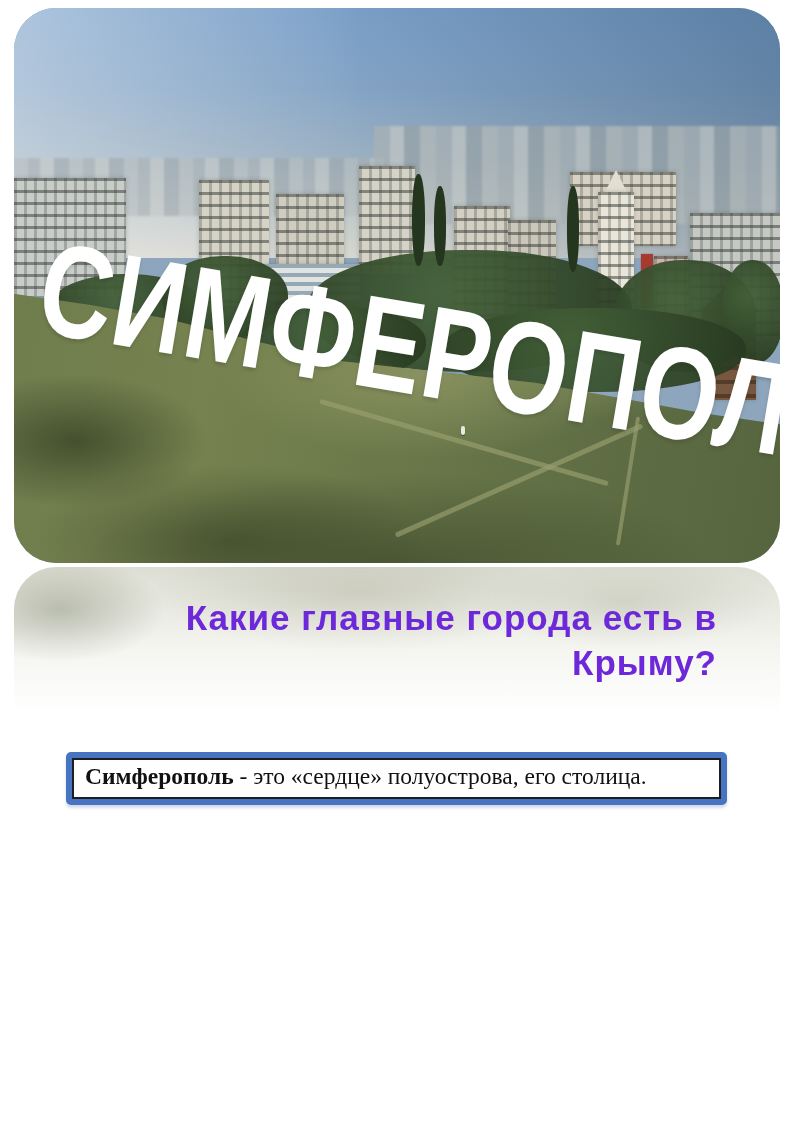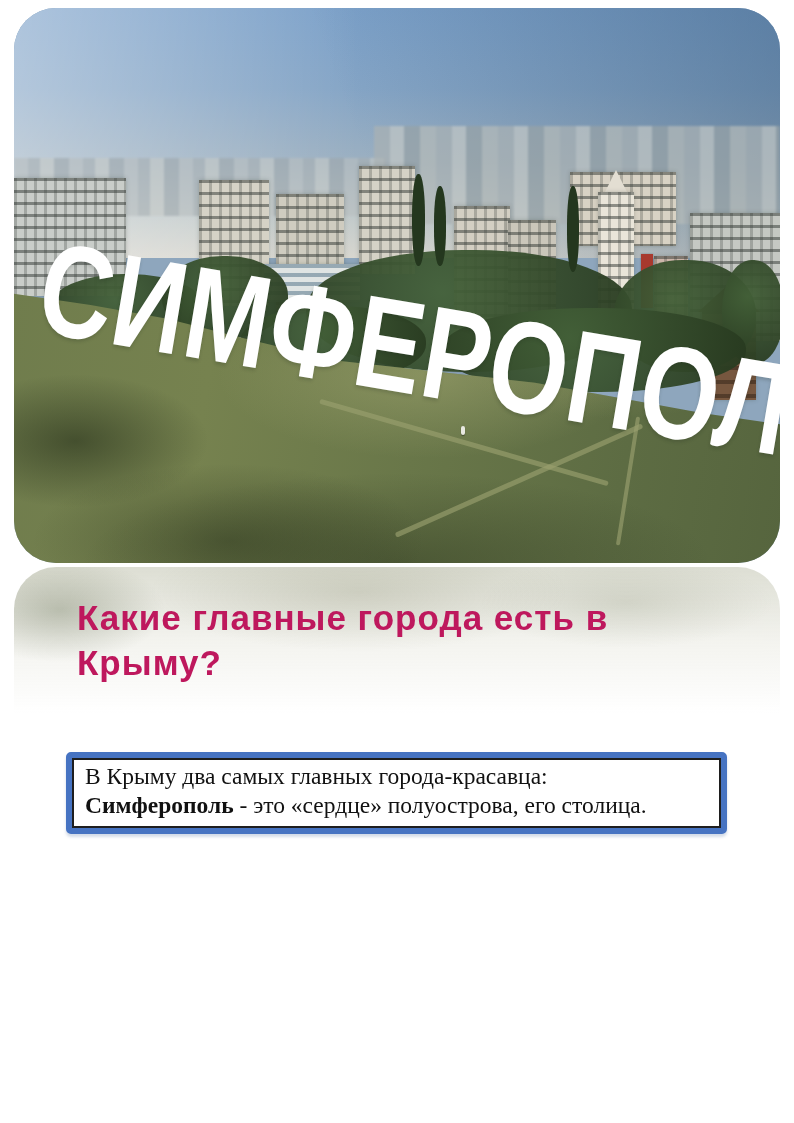--- a/index.html
+++ b/index.html
@@ -123,24 +123,24 @@
     background:
       radial-gradient(ellipse 150px 75px at 6% 24%,  rgba(95,105,75,0.35),  rgba(255,255,255,0) 70%),
       radial-gradient(ellipse 300px 85px at 45% 14%, rgba(150,152,126,0.30), rgba(255,255,255,0) 70%),
       radial-gradient(ellipse 210px 65px at 80% 20%, rgba(140,146,120,0.24), rgba(255,255,255,0) 70%),
       linear-gradient(to bottom, rgba(198,200,182,0.60) 0%, rgba(224,224,212,0.38) 42%, rgba(255,255,255,0) 82%);
   }
 
   
   .page-heading {
     position:absolute; left:77px; top:596px; width:640px;
-    text-align:left;
+    text-align:right;
     font-size:35px; font-weight:800; letter-spacing:1px;
     line-height:1.28;
-    color:#be185d;
+    color:#6d28d9;
     z-index:2;
   }
 
   
   .info-box {
     position:absolute; left:66px; top:752px; width:661px;
     border:6px solid #4673c2; border-radius:5px;
     background:#ffffff;
     box-shadow:0 3px 3px rgba(110,135,180,0.30);
   }
@@ -199,16 +199,15 @@
 
   <div class="hero-title">СИМФЕРОПОЛЬ</div>
 </div>
 
 <div class="reflection"></div>
 
 <h1 class="page-heading">Какие главные города есть в Крыму?</h1>
 
 <div class="info-box">
   <div class="info-box-inner">
-      <p><span>В Крыму два самых главных города-красавца:</span></p>
       <p><b>Симферополь</b><span> - это «сердце» полуострова, его столица.</span></p>
     </div>
 </div>
 
 </body></html>

